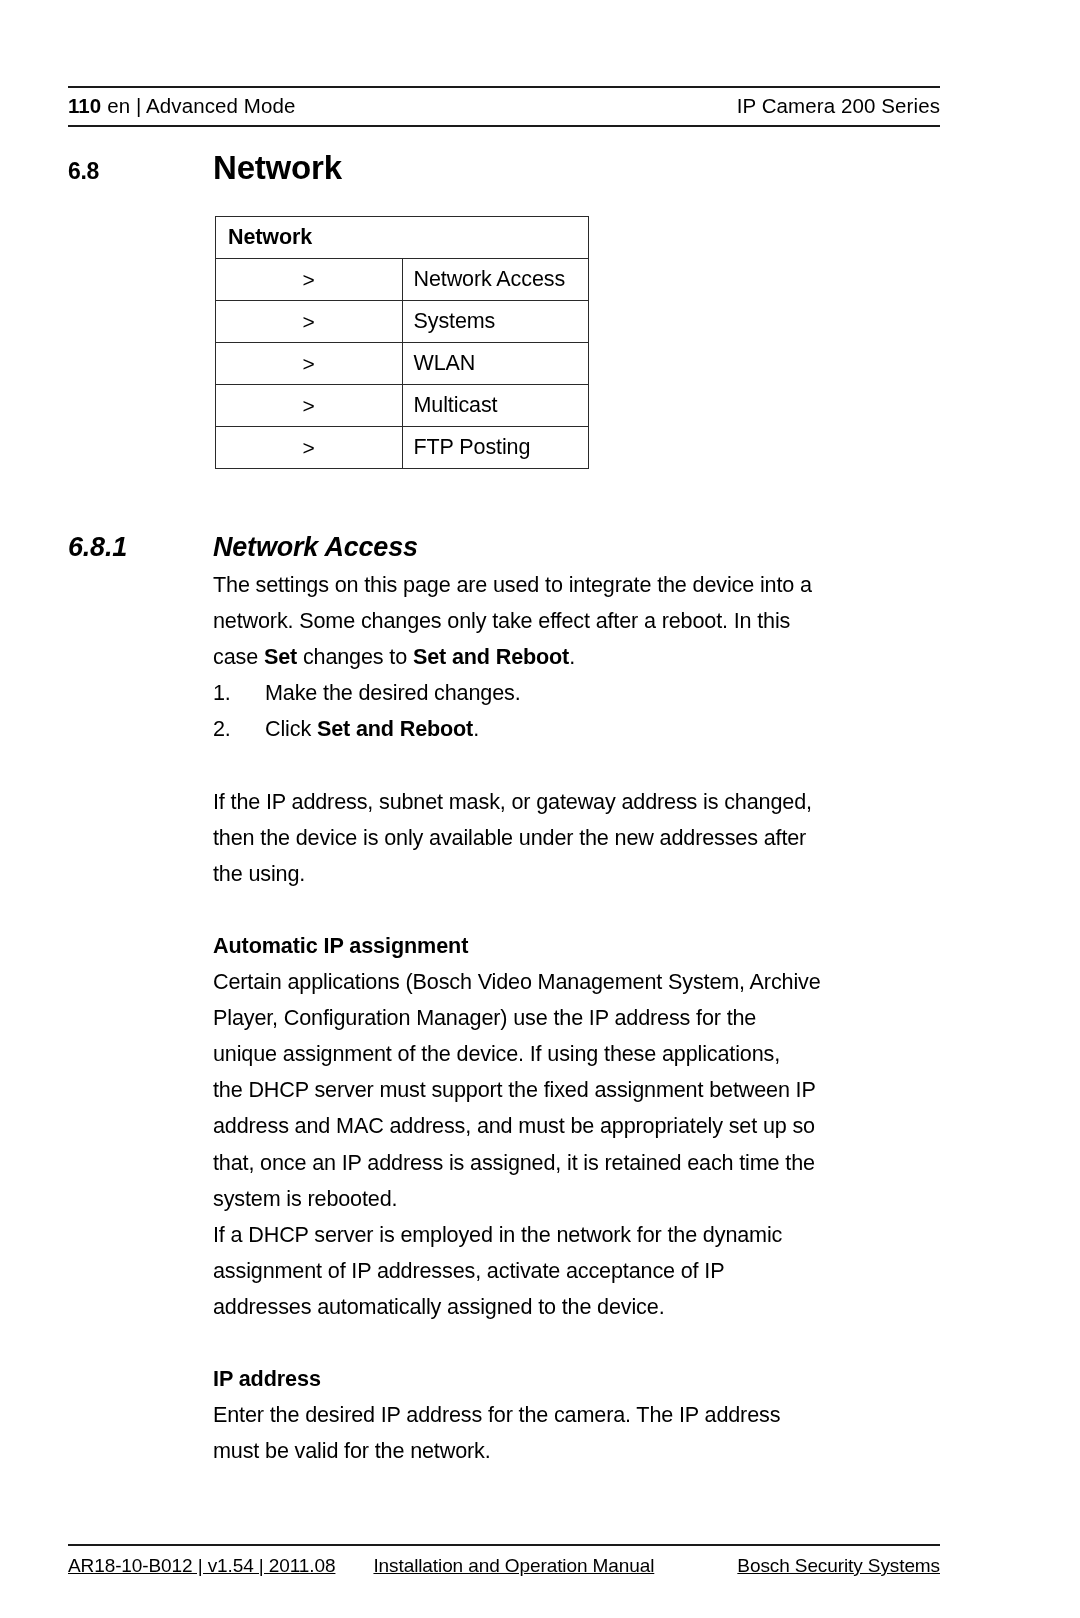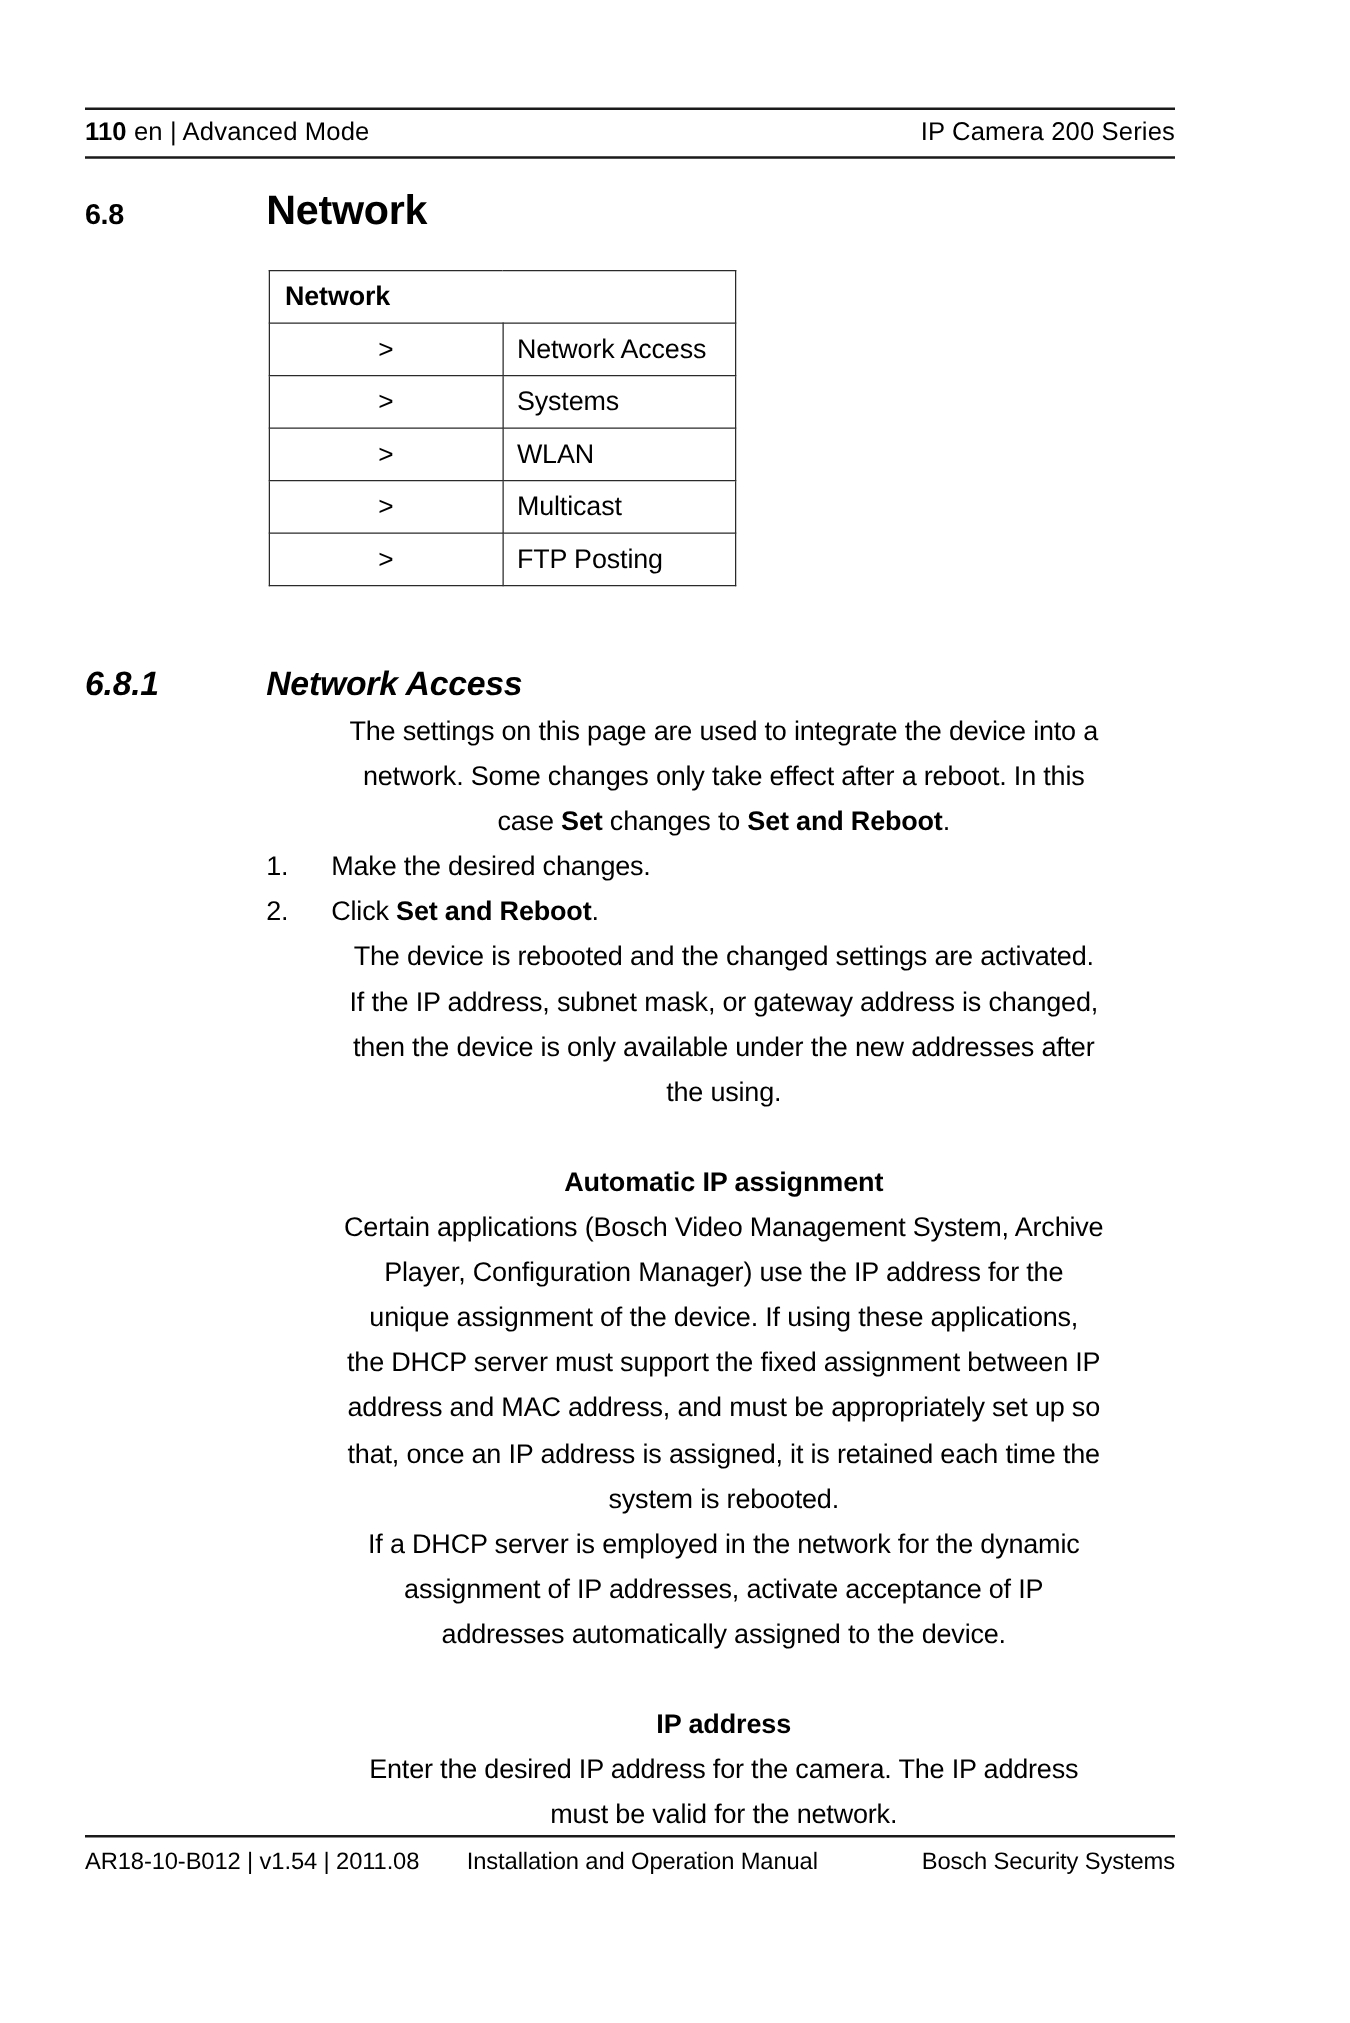--- a/index.html
+++ b/index.html
@@ -142,21 +142,20 @@
   .body-col {
     position: absolute;
     left: 213px;
     width: 732px;
     font-size: 21.6px;
     line-height: 36.1px;
     letter-spacing: -0.15px;
   }
   .body-col p {
     margin: 0;
-    text-align: center;
   }
   .body-col .sub-head {
     font-weight: bold;
     letter-spacing: -0.1px;
   }
   .spacer-line {
     height: 36.1px;
   }
   b, strong { font-weight: bold; }
 
@@ -173,22 +172,23 @@
     width: 52px;
   }
   .olist-text {
     flex: 1 1 auto;
   }
 
   
   .page-footer {
     position: absolute;
     left: 68px;
-    top: 1454px;
+    top: 1530px;
     width: 872px;
+    text-decoration: underline;
   }
   .footer-rule {
     width: 100%;
     height: 0;
     border-top: 2.5px solid #1a1a1a;
   }
   .footer-row {
     display: flex;
     align-items: baseline;
     padding-top: 9px;
@@ -265,21 +265,21 @@
         <div class="olist-num">1.</div>
         <div class="olist-text">Make the desired changes.</div>
       </div>
       <div class="olist-item">
         <div class="olist-num">2.</div>
         <div class="olist-text"><span>Click </span><b>Set and Reboot</b><span>.</span></div>
       </div>
     </div>
 
     <p>
-      <span>The device is rebooted and the changed settings are activated.</span><br>
+      <br>
       <span>If the IP address, subnet mask, or gateway address is changed,</span><br>
       <span>then the device is only available under the new addresses after</span><br>
       <span>the using.</span>
     </p>
 
     <div class="spacer-line"></div>
 
     <p class="sub-head">Automatic IP assignment</p>
 
     <p>

